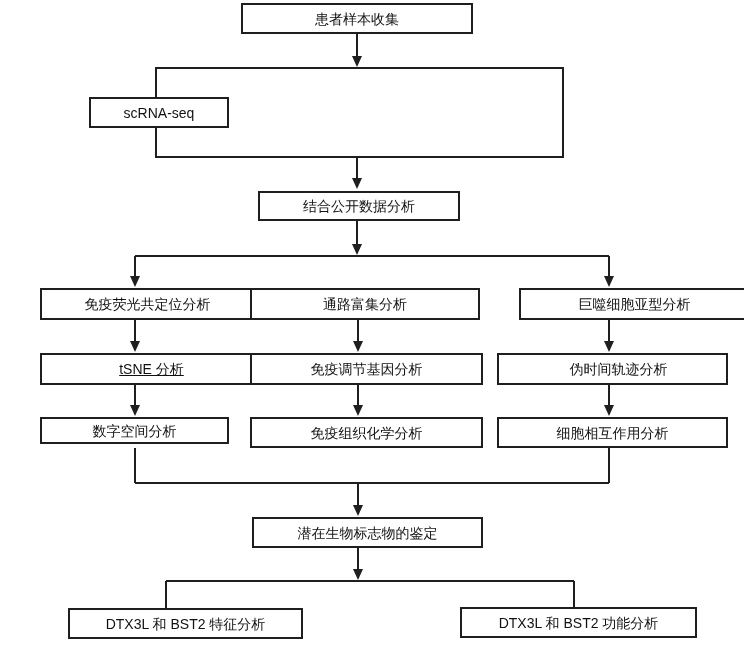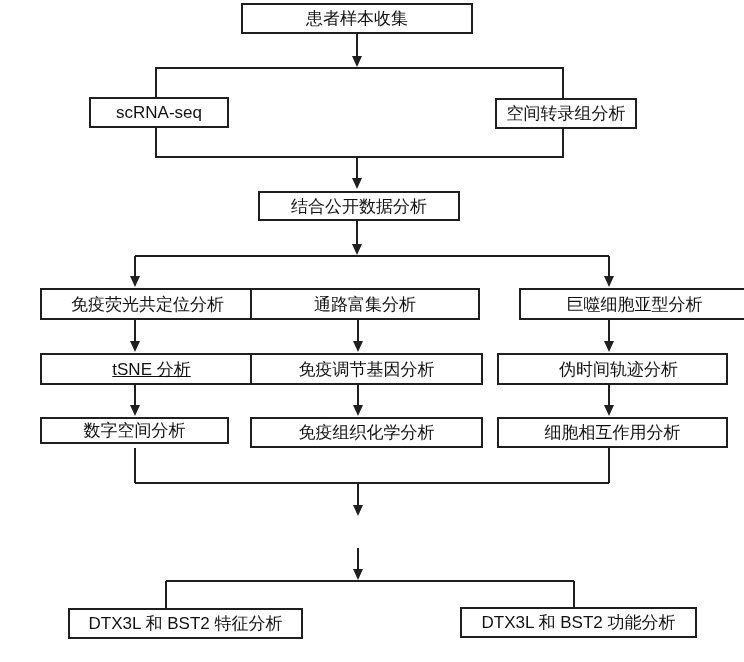--- a/index.html
+++ b/index.html
@@ -21,21 +21,21 @@
     top: 0;
     z-index: 1;
   }
   .node {
     position: absolute;
     z-index: 2;
     box-sizing: border-box;
     border: 2px solid #1f1f1f;
     background: #ffffff;
     color: #111111;
-    font-size: 17px;
+    font-size: 14px;
     line-height: 1;
     display: flex;
     align-items: center;
     justify-content: center;
     text-align: center;
     white-space: nowrap;
   }
 </style>
 </head>
 <body>
@@ -88,21 +88,20 @@
       <polygon points="609,416 604,405 614,405"></polygon>
       <polygon points="358,516 353,505 363,505"></polygon>
       <polygon points="358,580 353,569 363,569"></polygon>
     </g>
   </svg>
 
   <div class="node" style="left:241px; top:3px;  width:232px; height:31px;">患者样本收集</div>
 
   <div class="node" style="left:89px;  top:97px; width:140px; height:31px;">scRNA-seq</div>
 
-  <div class="node" style="left:495px; top:98px; width:142px; height:31px;">空间转录组分析</div>
 
   <div class="node" style="left:258px; top:191px; width:202px; height:30px;">结合公开数据分析</div>
 
   <div class="node" style="left:40px;  top:288px; width:215px; height:32px;">免疫荧光共定位分析</div>
 
   <div class="node" style="left:250px; top:288px; width:230px; height:32px;">通路富集分析</div>
 
   <div class="node" style="left:497px; top:288px; width:231px; height:32px;margin-left:22px;">巨噬细胞亚型分析</div>
 
   <div class="node" style="left:40px;  top:353px; width:223px; height:32px;text-decoration:underline;">tSNE 分析</div>
@@ -110,18 +109,19 @@
   <div class="node" style="left:250px; top:353px; width:233px; height:32px;">免疫调节基因分析</div>
 
   <div class="node" style="left:497px; top:353px; width:231px; height:32px;padding-left:12px;">伪时间轨迹分析</div>
 
   <div class="node" style="left:40px;  top:417px; width:189px; height:27px;">数字空间分析</div>
 
   <div class="node" style="left:250px; top:417px; width:233px; height:31px;">免疫组织化学分析</div>
 
   <div class="node" style="left:497px; top:417px; width:231px; height:31px;">细胞相互作用分析</div>
 
+  <div class="node" style="left:252px; top:517px; width:231px; height:31px;">潜在生物标志物的鉴定</div>
 
   <div class="node" style="left:68px;  top:608px; width:235px; height:31px;text-align:right;">DTX3L 和 BST2 特征分析</div>
 
   <div class="node" style="left:460px; top:607px; width:237px; height:31px;">DTX3L 和 BST2 功能分析</div>
 
 </div>
 
 </body></html>

